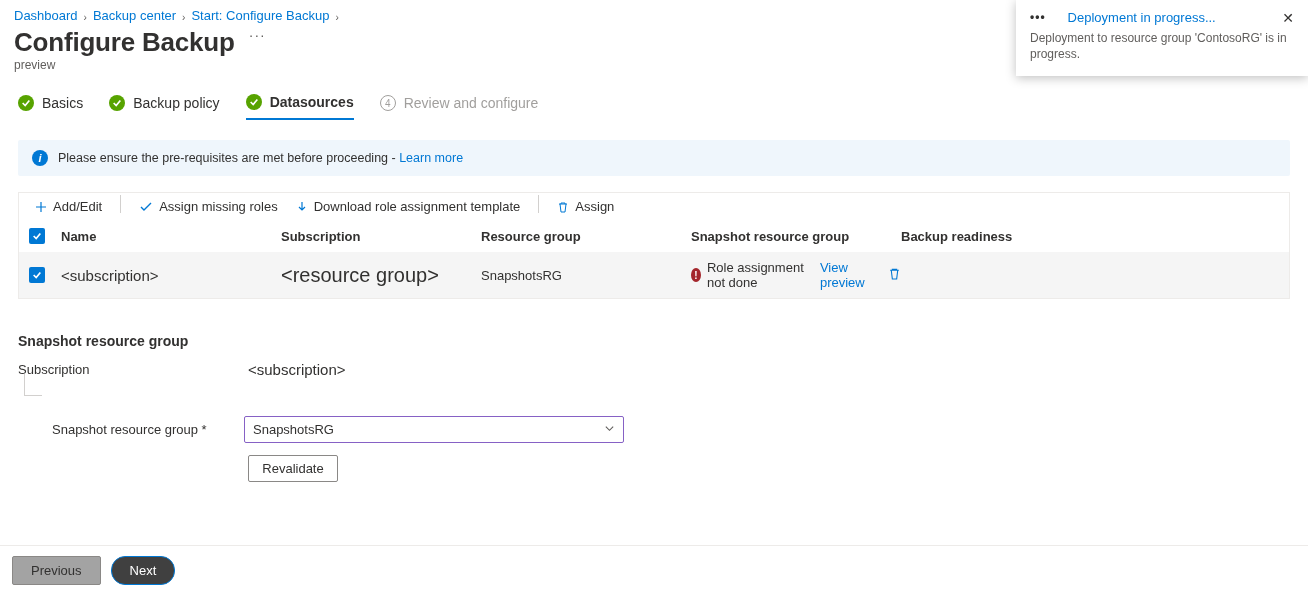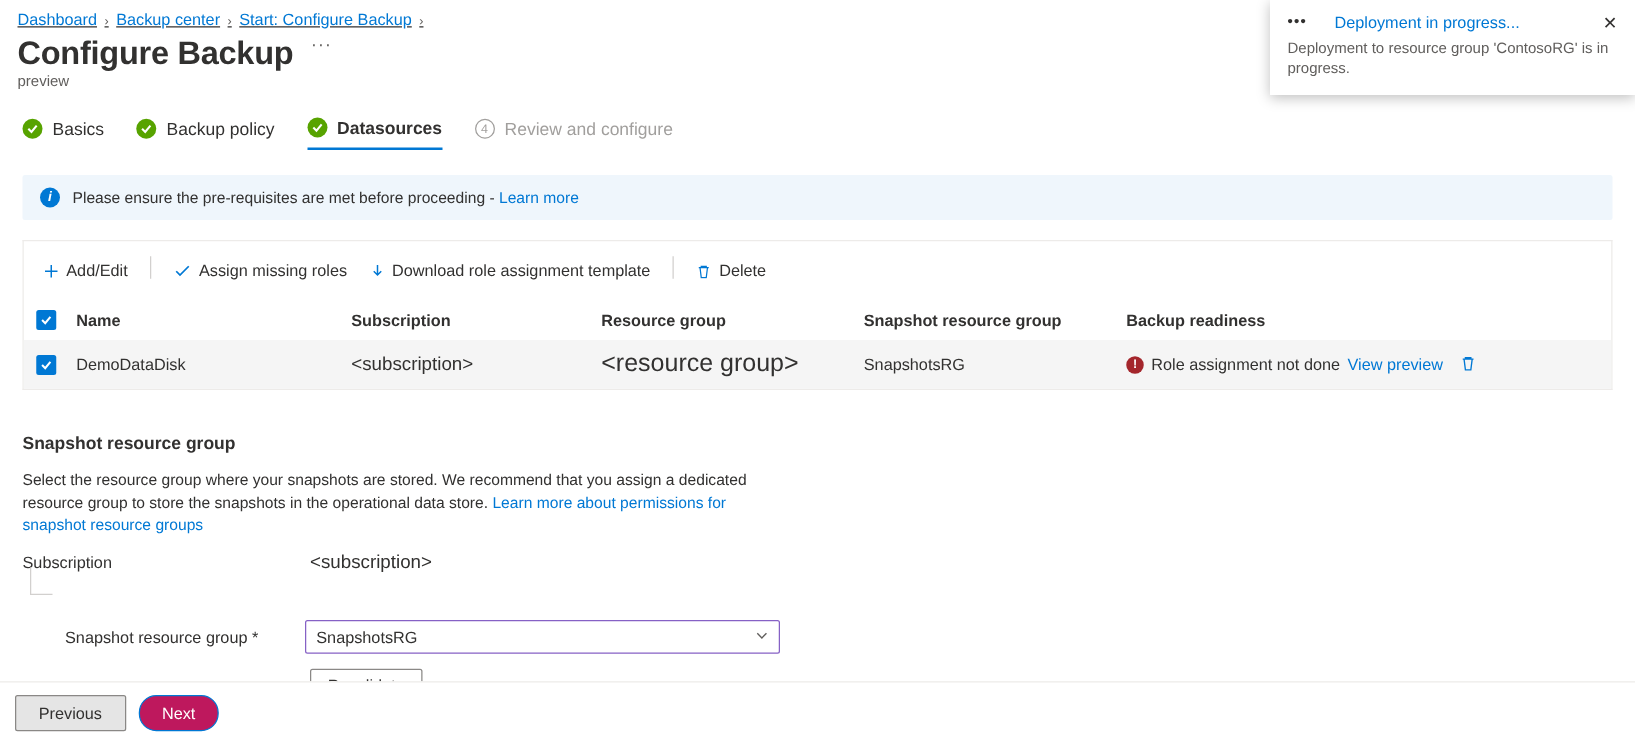--- a/index.html
+++ b/index.html
@@ -16,21 +16,20 @@
   }
   a { color: #0078d4; text-decoration: none; cursor: pointer; }
 
   
   .breadcrumb {
     display: flex;
     align-items: flex-end;
     gap: 6px;
     padding: 8px 14px 4px 14px;
     font-size: 13px;
-    text-decoration: underline;
   }
   .breadcrumb .sep { color: #605e5c; font-size: 10px; }
 
   
   .title-row {
     display: flex; gap: 14px;
     padding: 0 14px;
   }
   .page-title {
     font-size: 26px;
@@ -70,21 +69,21 @@
     color:#fff; font-weight:700; font-size:11px;
     display:flex;align-items:center;justify-content:center; font-style: italic;
   }
 
   
   .tbar {
     margin: 0 18px;
     border:1px solid #edebe9;
     border-bottom: none;
     display:flex; align-items:flex-start; gap: 6px;
-    padding: 12px 10px;
+    padding: 2px 10px;
     font-size: 13px;
   }
   .tbar .btn {
     display:flex;align-items:center;gap:6px; padding:4px 6px; cursor:pointer;
   }
   .tbar .btn .ic { color:#0078d4; display:inline-flex; }
   .tbar .vdiv { width:1px; height:18px; background:#d2d0ce; margin:0 6px; }
 
   
   .tbl { margin: 0 18px; border:1px solid #edebe9; border-top:0; }
@@ -127,23 +126,23 @@
     text-align:center;
   }
 
   
   .footer {
     position:absolute; bottom:0; left:0; right:0;
     display:flex; gap:10px; padding:10px 12px;
     border-top:1px solid #edebe9; background:#fff;
   }
   .ft-btn {
-    padding:6px 18px; font-size:13px; border-radius:2px; cursor:pointer; border:1px solid #8a8886; background:#e5e5e5;
-  }
-  .ft-btn.primary { background:#be185d; border-color:#0078d4; color:#fff;border-radius:14px; }
+    padding:6px 18px; font-size:13px; border-radius:2px; cursor:pointer; border:1px solid #8a8886; background:#a3a3a3;
+  }
+  .ft-btn.primary { background:#404040; border-color:#0078d4; color:#fff;border-radius:14px; }
 
   
   .toast {
     position:absolute; top:0; right:0; width:292px;
     background:#fff; padding:10px 14px 14px 14px; font-size:12px;
     box-shadow: 0 2px 10px rgba(0,0,0,0.25);
   }
   .toast .t-head { display:flex; align-items:flex-start; gap:8px; }
   .toast .t-title { color:#0078d4; font-size:13px; flex:1;margin-left:14px; }
   .toast .x { cursor:pointer; font-size:14px; color:#323130; }
@@ -233,21 +232,21 @@
       </span>
     <span>Download role assignment template</span>
   </div>
   <span class="vdiv"></span>
   <div class="btn">
     <span class="ic">
         <svg width="12" height="12" viewBox="0 0 12 12">
           <path d="M2 3h8M4 3V2h4v1M3 3l1 8h4l1-8" stroke="#0078d4" stroke-width="1" fill="none"></path>
         </svg>
       </span>
-    <span>Delete</span>
+    <span>Assign</span>
   </div>
 </div>
 
 <div class="tbl">
   <div class="thead">
     <span class="chk">
       <svg width="10" height="10" viewBox="0 0 12 12">
           <path d="M2 6 L5 9 L10 3" stroke="#fff" stroke-width="2" fill="none"></path>
         </svg>
     </span>
@@ -256,42 +255,38 @@
     <span>Resource group</span>
     <span>Snapshot resource group</span>
     <span>Backup readiness</span>
   </div>
   <div class="trow">
     <span class="chk">
       <svg width="10" height="10" viewBox="0 0 12 12">
           <path d="M2 6 L5 9 L10 3" stroke="#fff" stroke-width="2" fill="none"></path>
         </svg>
     </span>
-    <span>DemoDataDisk</span>
     <span style="font-size:15px;">&lt;subscription&gt;</span>
     <span style="font-size:20px;">&lt;resource group&gt;</span>
     <span>SnapshotsRG</span>
     <span class="read-cell">
       <span class="err-icon">!</span>
       <span>Role assignment not done</span>
       <a>View preview</a>
       <span class="trash">
         <svg width="13" height="13" viewBox="0 0 12 12">
             <path d="M2 3h8M4 3V2h4v1M3 3l1 8h4l1-8" stroke="#0078d4" stroke-width="1" fill="none"></path>
           </svg>
       </span>
     </span>
   </div>
 </div>
 
 <div class="srg">
   <h3>Snapshot resource group</h3>
-  <p>
-    <span>Select the resource group where your snapshots are stored. We recommend that you assign a dedicated resource group to store the snapshots in the operational data store. </span><a>Learn more about permissions for snapshot resource groups</a>
-  </p>
 
   <div class="form-row">
     <span class="label-col">Subscription</span>
     <span style="font-size:15px;">&lt;subscription&gt;</span>
   </div>
   <div style="display:flex;">
     <span class="bracket"></span>
   </div>
   <div class="indent-row">
     <span class="lbl">Snapshot resource group *</span>

